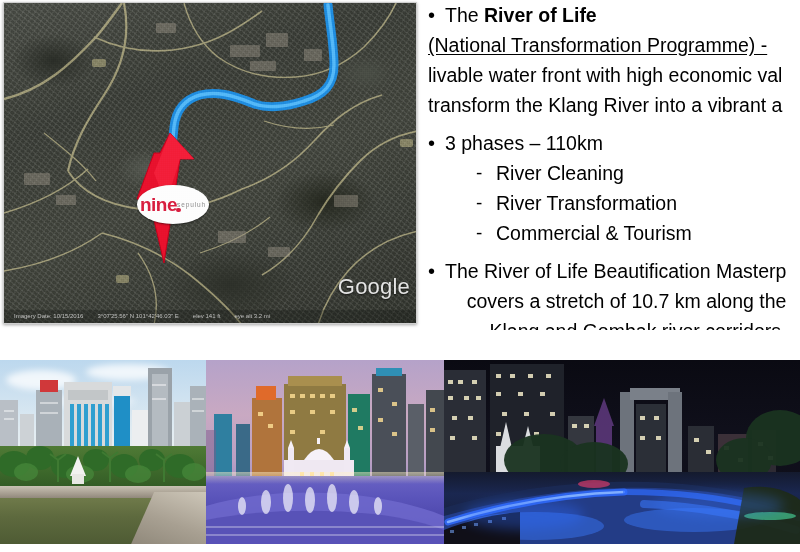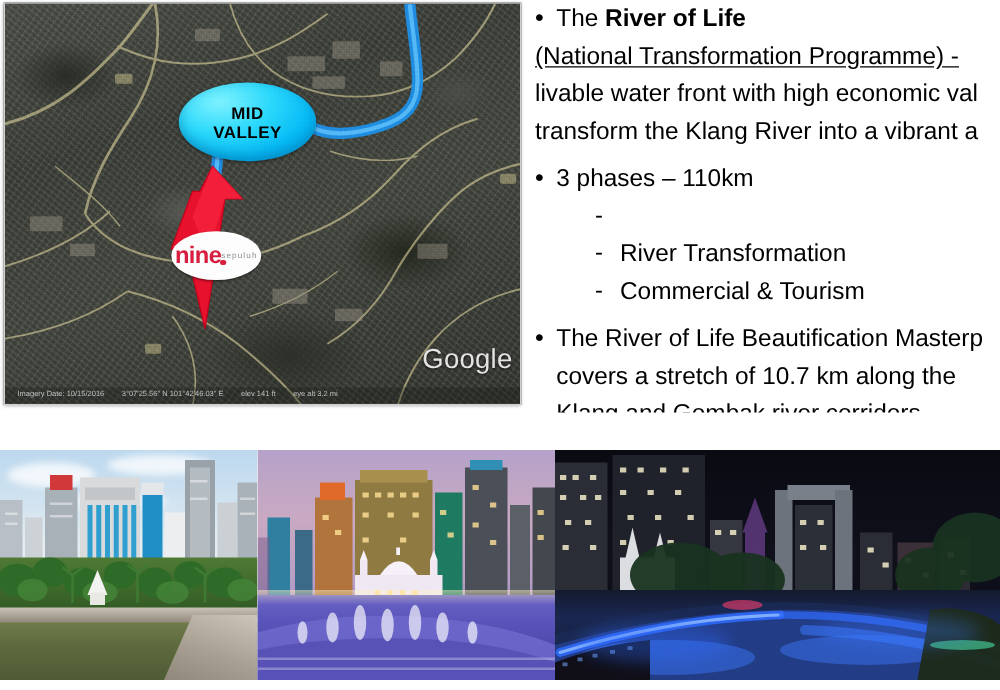--- a/index.html
+++ b/index.html
@@ -111,21 +111,21 @@
     width:17px;flex:0 0 17px;color:#000;font-size:20px;line-height:30px;
     text-align:left;
   }
   .btext{color:#000;font-size:19.5px;line-height:30px;font-family:"Liberation Sans", sans-serif;white-space:nowrap;}
   .btext b{font-weight:bold;}
   .cont{color:#000;font-size:19.5px;line-height:30px;font-family:"Liberation Sans", sans-serif;white-space:nowrap;}
   .underl{text-decoration:underline;text-underline-offset:2px;}
   .sub-row{display:flex;padding-left:48px;}
   .sdash{width:20px;flex:0 0 20px;color:#000;font-size:19px;line-height:30px;}
   .stext{color:#000;font-size:19.5px;line-height:30px;font-family:"Liberation Sans", sans-serif;white-space:nowrap;}
-  .ind{padding-left:17px;}
+  .ind{padding-left:17px;text-align:right;}
 
   
   .photos{position:absolute;left:0;top:360px;width:800px;height:184px;display:flex;}
   .ph{position:relative;height:184px;overflow:hidden;}
   .ph1{width:206px;}
   .ph2{width:238px;}
   .ph3{width:356px;}
 
   
   .p1-sky{position:absolute;left:0;top:0;right:0;height:96px;
@@ -208,26 +208,20 @@
     <svg class="map-roads" width="414" height="322" viewBox="0 0 414 322">
       <path d="M324 2 C326 22 330 44 330 62 C330 82 320 92 300 98 C282 104 262 106 248 100 C228 92 212 88 196 92 C182 96 172 106 170 124 C168 146 166 164 160 180" stroke="#1e90e8" stroke-width="9" fill="none" stroke-linecap="round" stroke-linejoin="round" opacity="0.95"></path>
       <path d="M324 2 C326 22 330 44 330 62 C330 82 320 92 300 98 C282 104 262 106 248 100 C228 92 212 88 196 92 C182 96 172 106 170 124 C168 146 166 164 160 180" stroke="#5ec0fb" stroke-width="3.4" fill="none" stroke-linecap="round" stroke-linejoin="round" opacity="0.85"></path>
     </svg>
 
     <svg class="map-roads" width="414" height="322" viewBox="0 0 414 322">
       <polygon points="166,130 190,156 176,156 160,260 146,200 133,196 150,150 156,150" fill="#e8112d" stroke="#c4001c" stroke-width="1"></polygon>
       <polygon points="166,130 190,156 176,156 162,200 150,170" fill="#f5213c" opacity="0.85"></polygon>
     </svg>
 
-    <div class="mv-ellipse">
-      <div class="mv-text">
-        <span>MID</span><br>
-        <span>VALLEY</span>
-      </div>
-    </div>
 
     <div class="nine-logo">
       <div class="nine-word">nine</div>
       <div class="nine-sub">sepuluh</div>
     </div>
 
     <div class="g-mark">Google</div>
 
     <div class="attrib-bar">
       <span>Imagery Date: 10/15/2016</span>
@@ -251,20 +245,21 @@
       <div class="cont">transform the Klang River into a vibrant a</div>
     </div>
 
     <div class="blk" style="top:128px;">
       <div class="bullet-row">
         <div class="bdot">•</div>
         <div class="btext">3 phases – 110km</div>
       </div>
       <div class="sub-row">
         <div class="sdash">-</div>
+        <div class="stext">River Cleaning</div>
       </div>
       <div class="sub-row">
         <div class="sdash">-</div>
         <div class="stext">River Transformation</div>
       </div>
       <div class="sub-row">
         <div class="sdash">-</div>
         <div class="stext">Commercial &amp; Tourism</div>
       </div>
     </div>

